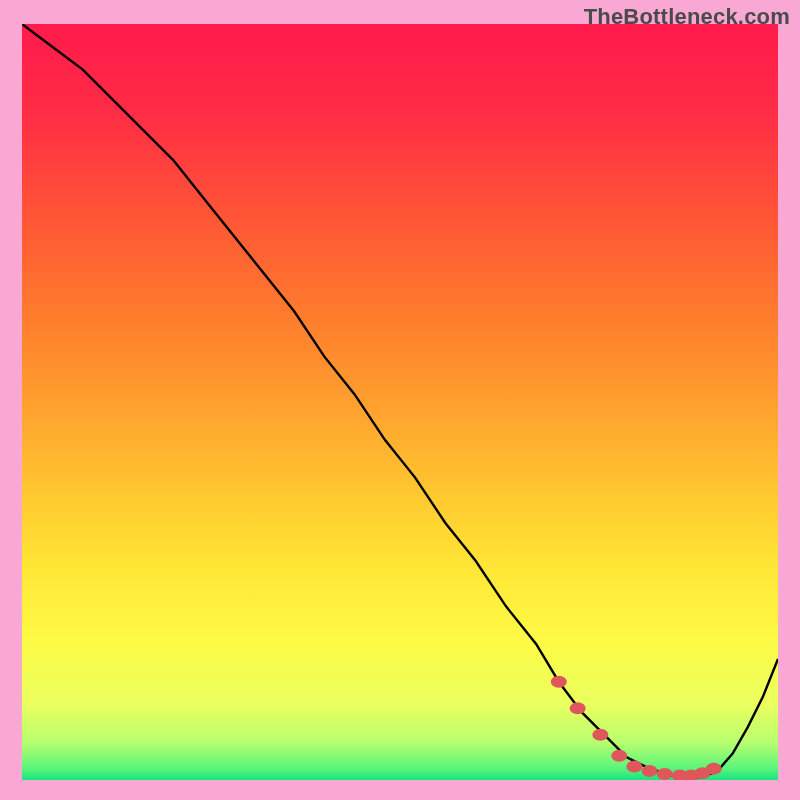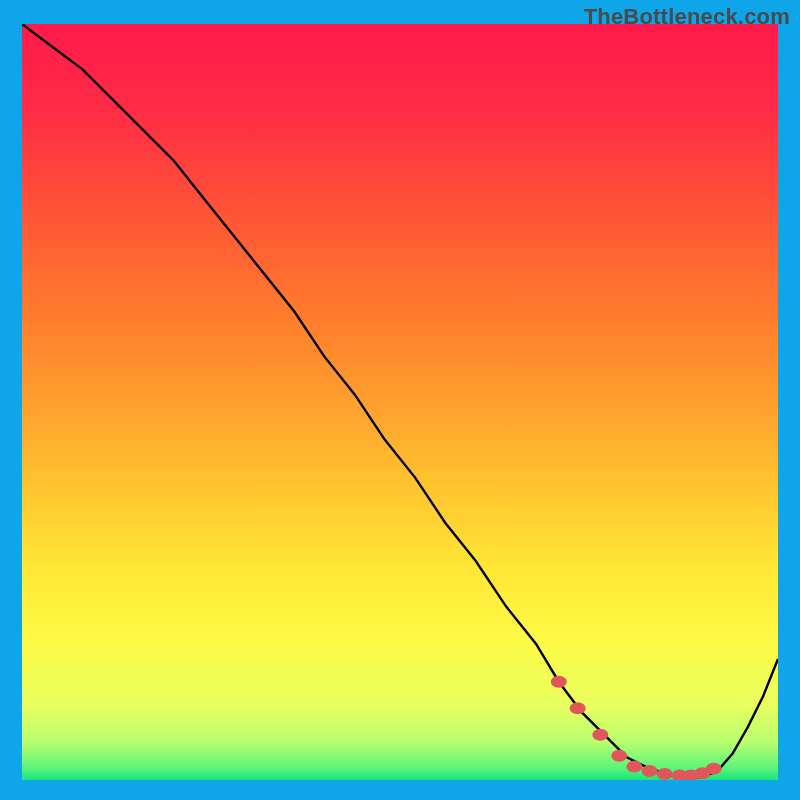--- a/index.html
+++ b/index.html
@@ -8,21 +8,21 @@
     width: 800px;
     height: 800px;
     background: #000;
     overflow: hidden;
     font-family: Arial, Helvetica, sans-serif;
   }
   .frame {
     position: relative;
     width: 800px;
     height: 800px;
-    background: #0ea5e9;
+    background: #f9a8d4;
   }
   .watermark {
     position: absolute;
     top: 4px;
     right: 10px;
     color: #4a4a4a;
     font-size: 22px;
     font-weight: 600;
     letter-spacing: 0.2px;
     user-select: none;

